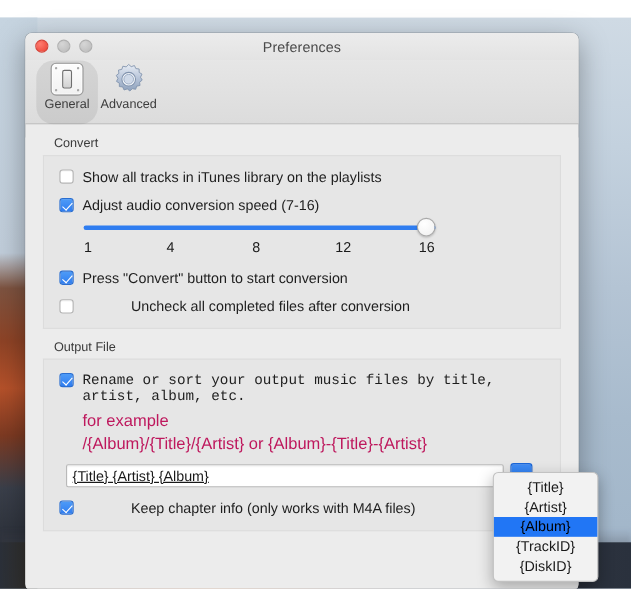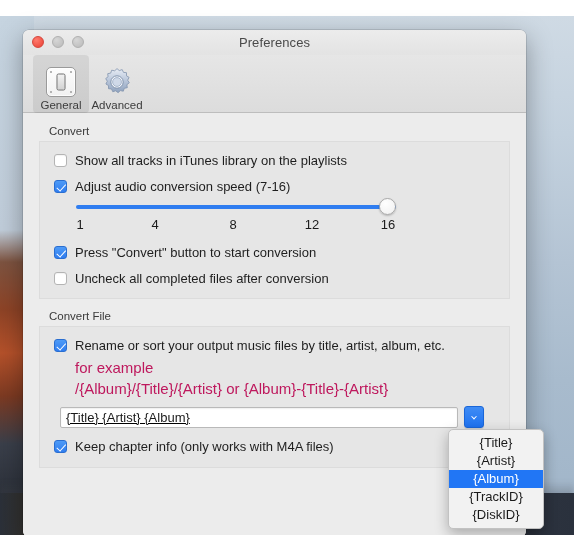--- a/index.html
+++ b/index.html
@@ -97,23 +97,23 @@
     position: relative;
     height: 58px;
     background: linear-gradient(to bottom, #e6e6e6 0%, #dcdcdc 100%);
     border-bottom: 1px solid #bdbdbd;
     padding-left: 10px;
     display: flex;
     align-items: flex-start;
   }
   .tb-item {
     width: 56px;
-    padding-top: 10px;
+    padding-top: 0;
     text-align: center;
-    border-radius: 4px;
+    border-radius: 16px;
     cursor: default;
   }
   .tb-item.selected {
     background: rgba(0,0,0,0.075);
     height: 58px;
   }
   .tb-glyph {
     height: 34px;
     display: flex;
     align-items: center;
@@ -170,21 +170,21 @@
     background: #e6e6e6;
     padding: 11px 14px 12px 14px;
   }
 
   
   .cb-row {
     display: flex;
     align-items: flex-start;
     margin-bottom: 11px;
   }
-  .cb-row:last-child { margin-bottom: 0; }
+  .cb-row:last-child { margin-bottom: 0; gap: 44px; }
   .cb {
     width: 13px; height: 13px;
     border-radius: 3px;
     flex: 0 0 13px;
     margin-top: 1px;
     margin-right: 8px;
     position: relative;
   }
   .cb.off {
     background: #ffffff;
@@ -307,21 +307,21 @@
   .popup-item {
     font-size: 13px;
     color: #1a1a1a;
     line-height: 18px;
     padding: 0 10px;
     text-align: center;
     white-space: nowrap;
   }
   .popup-item.selected {
     background: #2176f5;
-    color: #ffffff;
+    color: #000000;
   }
 </style>
 </head>
 <body>
 
 <div id="desktop">
   <div class="wall-left"></div>
   <div class="wall-bottom-fade"></div>
   <div class="wall-bottom"></div>
 
@@ -407,24 +407,24 @@
 
           <div class="cb-row">
             <div class="cb off"></div>
             <div class="cb-label">Uncheck all completed files after conversion</div>
           </div>
 
         </div>
       </div>
 
       <div class="group" style="margin-top:11px;">
-        <div class="group-title">Convert File</div>
+        <div class="group-title">Output File</div>
         <div class="group-box" style="padding-bottom:13px;">
 
-          <div class="cb-row" style="margin-bottom:7px;">
+          <div class="cb-row" style="margin-bottom:7px;font-family:Liberation Mono, monospace;">
             <div class="cb on"></div>
             <div class="cb-label">Rename or sort your output music files by title, artist, album, etc.</div>
           </div>
 
           <div class="indent-text" style="margin-bottom:6px;">for example</div>
           <div class="indent-text" style="margin-bottom:10px;">/{Album}/{Title}/{Artist} or {Album}-{Title}-{Artist}</div>
 
           <div class="field-row">
             <div class="text-field">{Title} {Artist} {Album}</div>
             <div class="stepper-btn">

